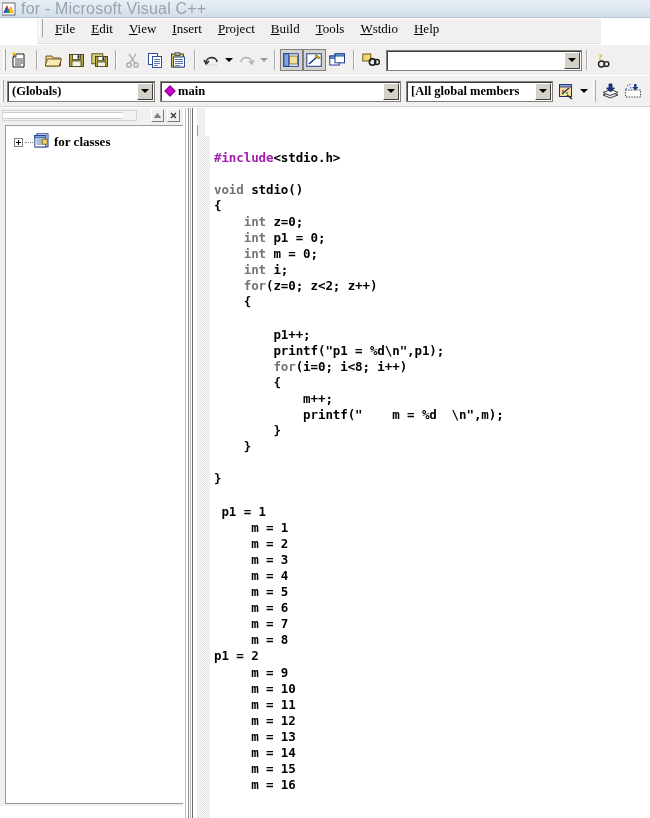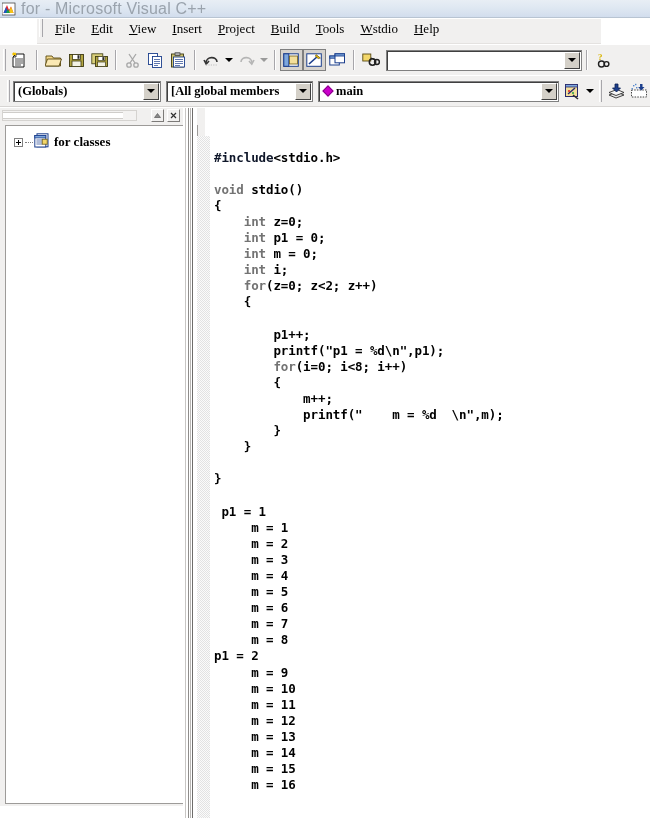--- a/index.html
+++ b/index.html
@@ -55,21 +55,20 @@
     position: absolute; left: 0; top: 45px; width: 650px; height: 30px;
     background: #f1f0ef;
     display: flex; align-items: center;
   }
   
   .toolbar2 {
     position: absolute; left: 0; top: 76px; width: 650px; height: 31px;
     background: #f1f0ef;
     display: flex; align-items: center;
     border-bottom: 1px solid #d7d5d3;
-    padding-left: 6px;
   }
   .tb-grip {
     width: 3px; height: 22px; margin: 0 3px;
     border-left: 1px solid #ffffff; border-right: 1px solid #a7a6aa;
     flex: none;
   }
   .tb-sep {
     width: 1px; height: 20px; margin: 0 4px; flex: none;
     border-left: 1px solid #a7a6aa; border-right: 1px solid #ffffff;
   }
@@ -221,21 +220,21 @@
     position: absolute; left: 17px; top: 1px; right: 0; bottom: 0;
     font-family: "DejaVu Sans Mono", monospace;
     font-size: 12.5px;
     line-height: 16.1px;
     color: #000000;
     white-space: pre;
     font-weight: bold;
     letter-spacing: -0.1px;
   }
   .kw { color: #737373; }
-  .pre { color: #0f172a; }
+  .pre { color: #a21caf; }
   .outline-edge {
     position: absolute; left: 0; top: 0; width: 1px; height: 682px; background: #f3f3f3;
   }
 </style>
 </head>
 <body>
 
 <div id="app">
 
   <div class="titlebar">
@@ -405,30 +404,30 @@
   <div class="toolbar2">
     <div class="tb-grip" style="margin-left:1px;"></div>
 
     <div class="combo" style="width:148px;">
       <span class="ctext">(Globals)</span>
       <span class="cbtn">
           <i class="arrowdn"></i>
         </span>
     </div>
 
-    <div class="combo" style="width:147px; margin-left:5px;">
-      <span class="ctext">[All global members</span>
+    <div class="combo" style="width:241px; margin-left:5px;">
+      <span class="diamond"></span>
+      <span class="ctext" style="padding-left:0;">main</span>
       <span class="cbtn">
           <i class="arrowdn"></i>
         </span>
     </div>
 
-    <div class="combo" style="width:241px; margin-left:5px;">
-      <span class="diamond"></span>
-      <span class="ctext" style="padding-left:0;">main</span>
+    <div class="combo" style="width:147px; margin-left:5px;">
+      <span class="ctext">[All global members</span>
       <span class="cbtn">
           <i class="arrowdn"></i>
         </span>
     </div>
 
     <div class="tb-btn" style="margin-left:2px;">
       <svg width="18" height="17" viewBox="0 0 18 17">
         <rect x="1.5" y="1.5" width="12" height="12" fill="#f3df9a" stroke="#2a2a6a" stroke-width="1"></rect>
         <rect x="1.5" y="1.5" width="12" height="2.5" fill="#7da7dd" stroke="#2a2a6a" stroke-width="0.8"></rect>
         <path d="M4 11 L11 5" stroke="#2a2a6a" stroke-width="1.4"></path>

